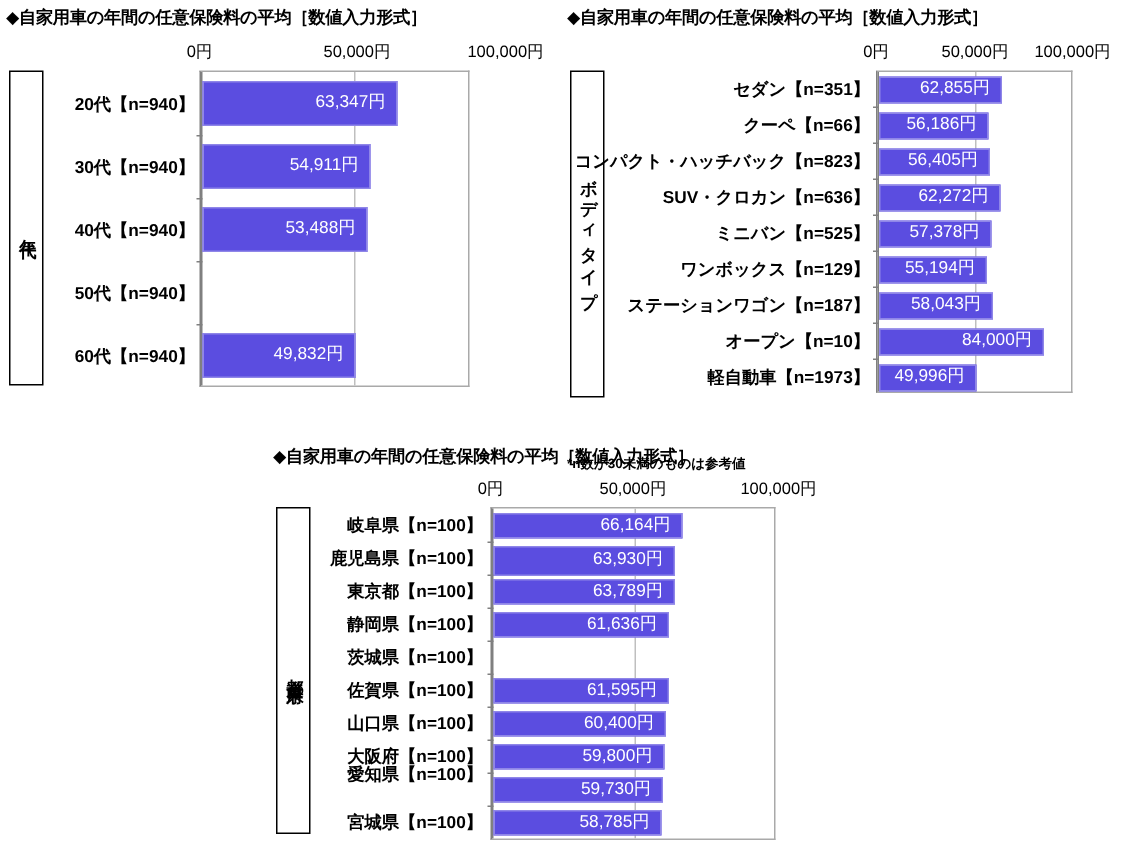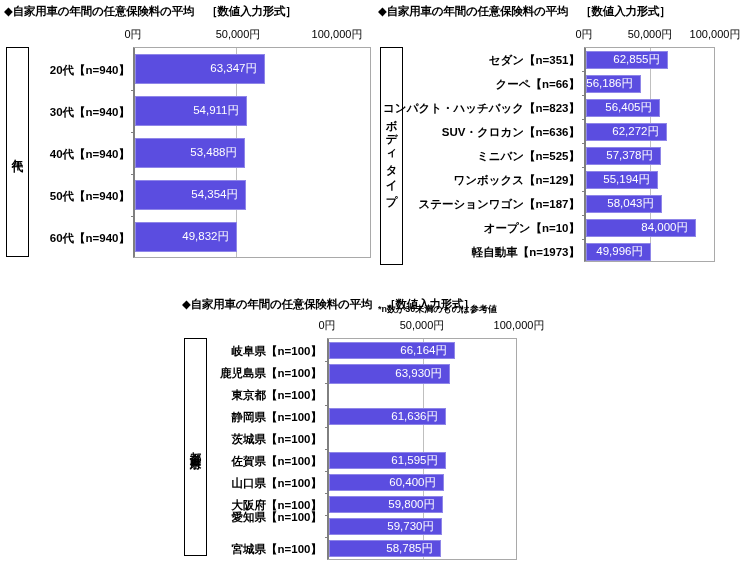--- a/index.html
+++ b/index.html
@@ -21,21 +21,21 @@
   }
 
   .chart-title {
     font-size: 11.5px;
     font-weight: 700;
     white-space: nowrap;
     letter-spacing: -0.2px;
   }
   .chart-title .fmt {
     font-weight: 700;
-    padding-left: 12px;
+    padding-left: 0;
   }
 
   .axis-row {
     position: relative;
     height: 16px;
     font-size: 11px;
     font-weight: 400;
   }
   .axis-tick {
     position: absolute;
@@ -160,42 +160,39 @@
     </div>
 
     <div class="cat-labels" style="left:30px; width:96px; top:0;">
       <div class="cat-label" style="top:18px;">20代【n=940】</div>
       <div class="cat-label" style="top:60px;">30代【n=940】</div>
       <div class="cat-label" style="top:102px;">40代【n=940】</div>
       <div class="cat-label" style="top:144px;">50代【n=940】</div>
       <div class="cat-label" style="top:186px;">60代【n=940】</div>
     </div>
 
-    <div class="plot" style="left:129px; top:0px; width:238px; height:211px;">
+    <div class="plot" style="left:129px; top:0px; width:180px; height:211px;">
       <div class="axisline"></div>
       <div class="midline" style="left:102px;"></div>
 
       <div class="bar" style="left:1px; top:6px;   height:30px; width:130px;">
         <span class="val">63,347円</span>
       </div>
       <div class="tickmark" style="top:42px;"></div>
 
       <div class="bar" style="left:1px; top:48px;  height:30px; width:112px;">
         <span class="val">54,911円</span>
       </div>
       <div class="tickmark" style="top:84px;"></div>
 
       <div class="bar" style="left:1px; top:90px;  height:30px; width:110px;">
         <span class="val">53,488円</span>
       </div>
       <div class="tickmark" style="top:126px;"></div>
 
-      <div class="bar" style="left:1px; top:132px; height:30px; width:111px;">
-        <span class="val">54,354円</span>
-      </div>
       <div class="tickmark" style="top:168px;"></div>
 
       <div class="bar" style="left:1px; top:174px; height:30px; width:102px;">
         <span class="val">49,832円</span>
       </div>
     </div>
   </div>
 </div>
 
 <div class="chart-block" id="chart-bodytype" style="left:378px; top:4px; width:370px;">
@@ -230,21 +227,21 @@
 
     <div class="plot" style="left:206px; top:0px; width:131px; height:215px;">
       <div class="axisline"></div>
       <div class="midline" style="left:65px;"></div>
 
       <div class="bar" style="left:1px; top:3px;   height:18px; width:82px;">
         <span class="val">62,855円</span>
       </div>
       <div class="tickmark" style="top:23px;"></div>
 
-      <div class="bar" style="left:1px; top:27px;  height:18px; width:55px;text-align:center;">
+      <div class="bar" style="left:1px; top:27px;  height:18px; width:73px;text-align:center;">
         <span class="val">56,186円</span>
       </div>
       <div class="tickmark" style="top:47px;"></div>
 
       <div class="bar" style="left:1px; top:51px;  height:18px; width:74px;">
         <span class="val">56,405円</span>
       </div>
       <div class="tickmark" style="top:71px;"></div>
 
       <div class="bar" style="left:1px; top:75px;  height:18px; width:81px;padding-left:13px;">
@@ -319,20 +316,23 @@
       <div class="bar" style="left:1px; top:3px;   height:17px; width:126px;">
         <span class="val">66,164円</span>
       </div>
       <div class="tickmark" style="top:22px;"></div>
 
       <div class="bar" style="left:1px; top:25px;  height:20px; width:121px;">
         <span class="val">63,930円</span>
       </div>
       <div class="tickmark" style="top:44px;"></div>
 
+      <div class="bar" style="left:1px; top:47px;  height:17px; width:121px;">
+        <span class="val">63,789円</span>
+      </div>
       <div class="tickmark" style="top:66px;"></div>
 
       <div class="bar" style="left:1px; top:69px;  height:17px; width:117px;">
         <span class="val">61,636円</span>
       </div>
       <div class="tickmark" style="top:88px;"></div>
 
       <div class="tickmark" style="top:110px;"></div>
 
       <div class="bar" style="left:1px; top:113px; height:17px; width:117px;padding-left:29px;">

